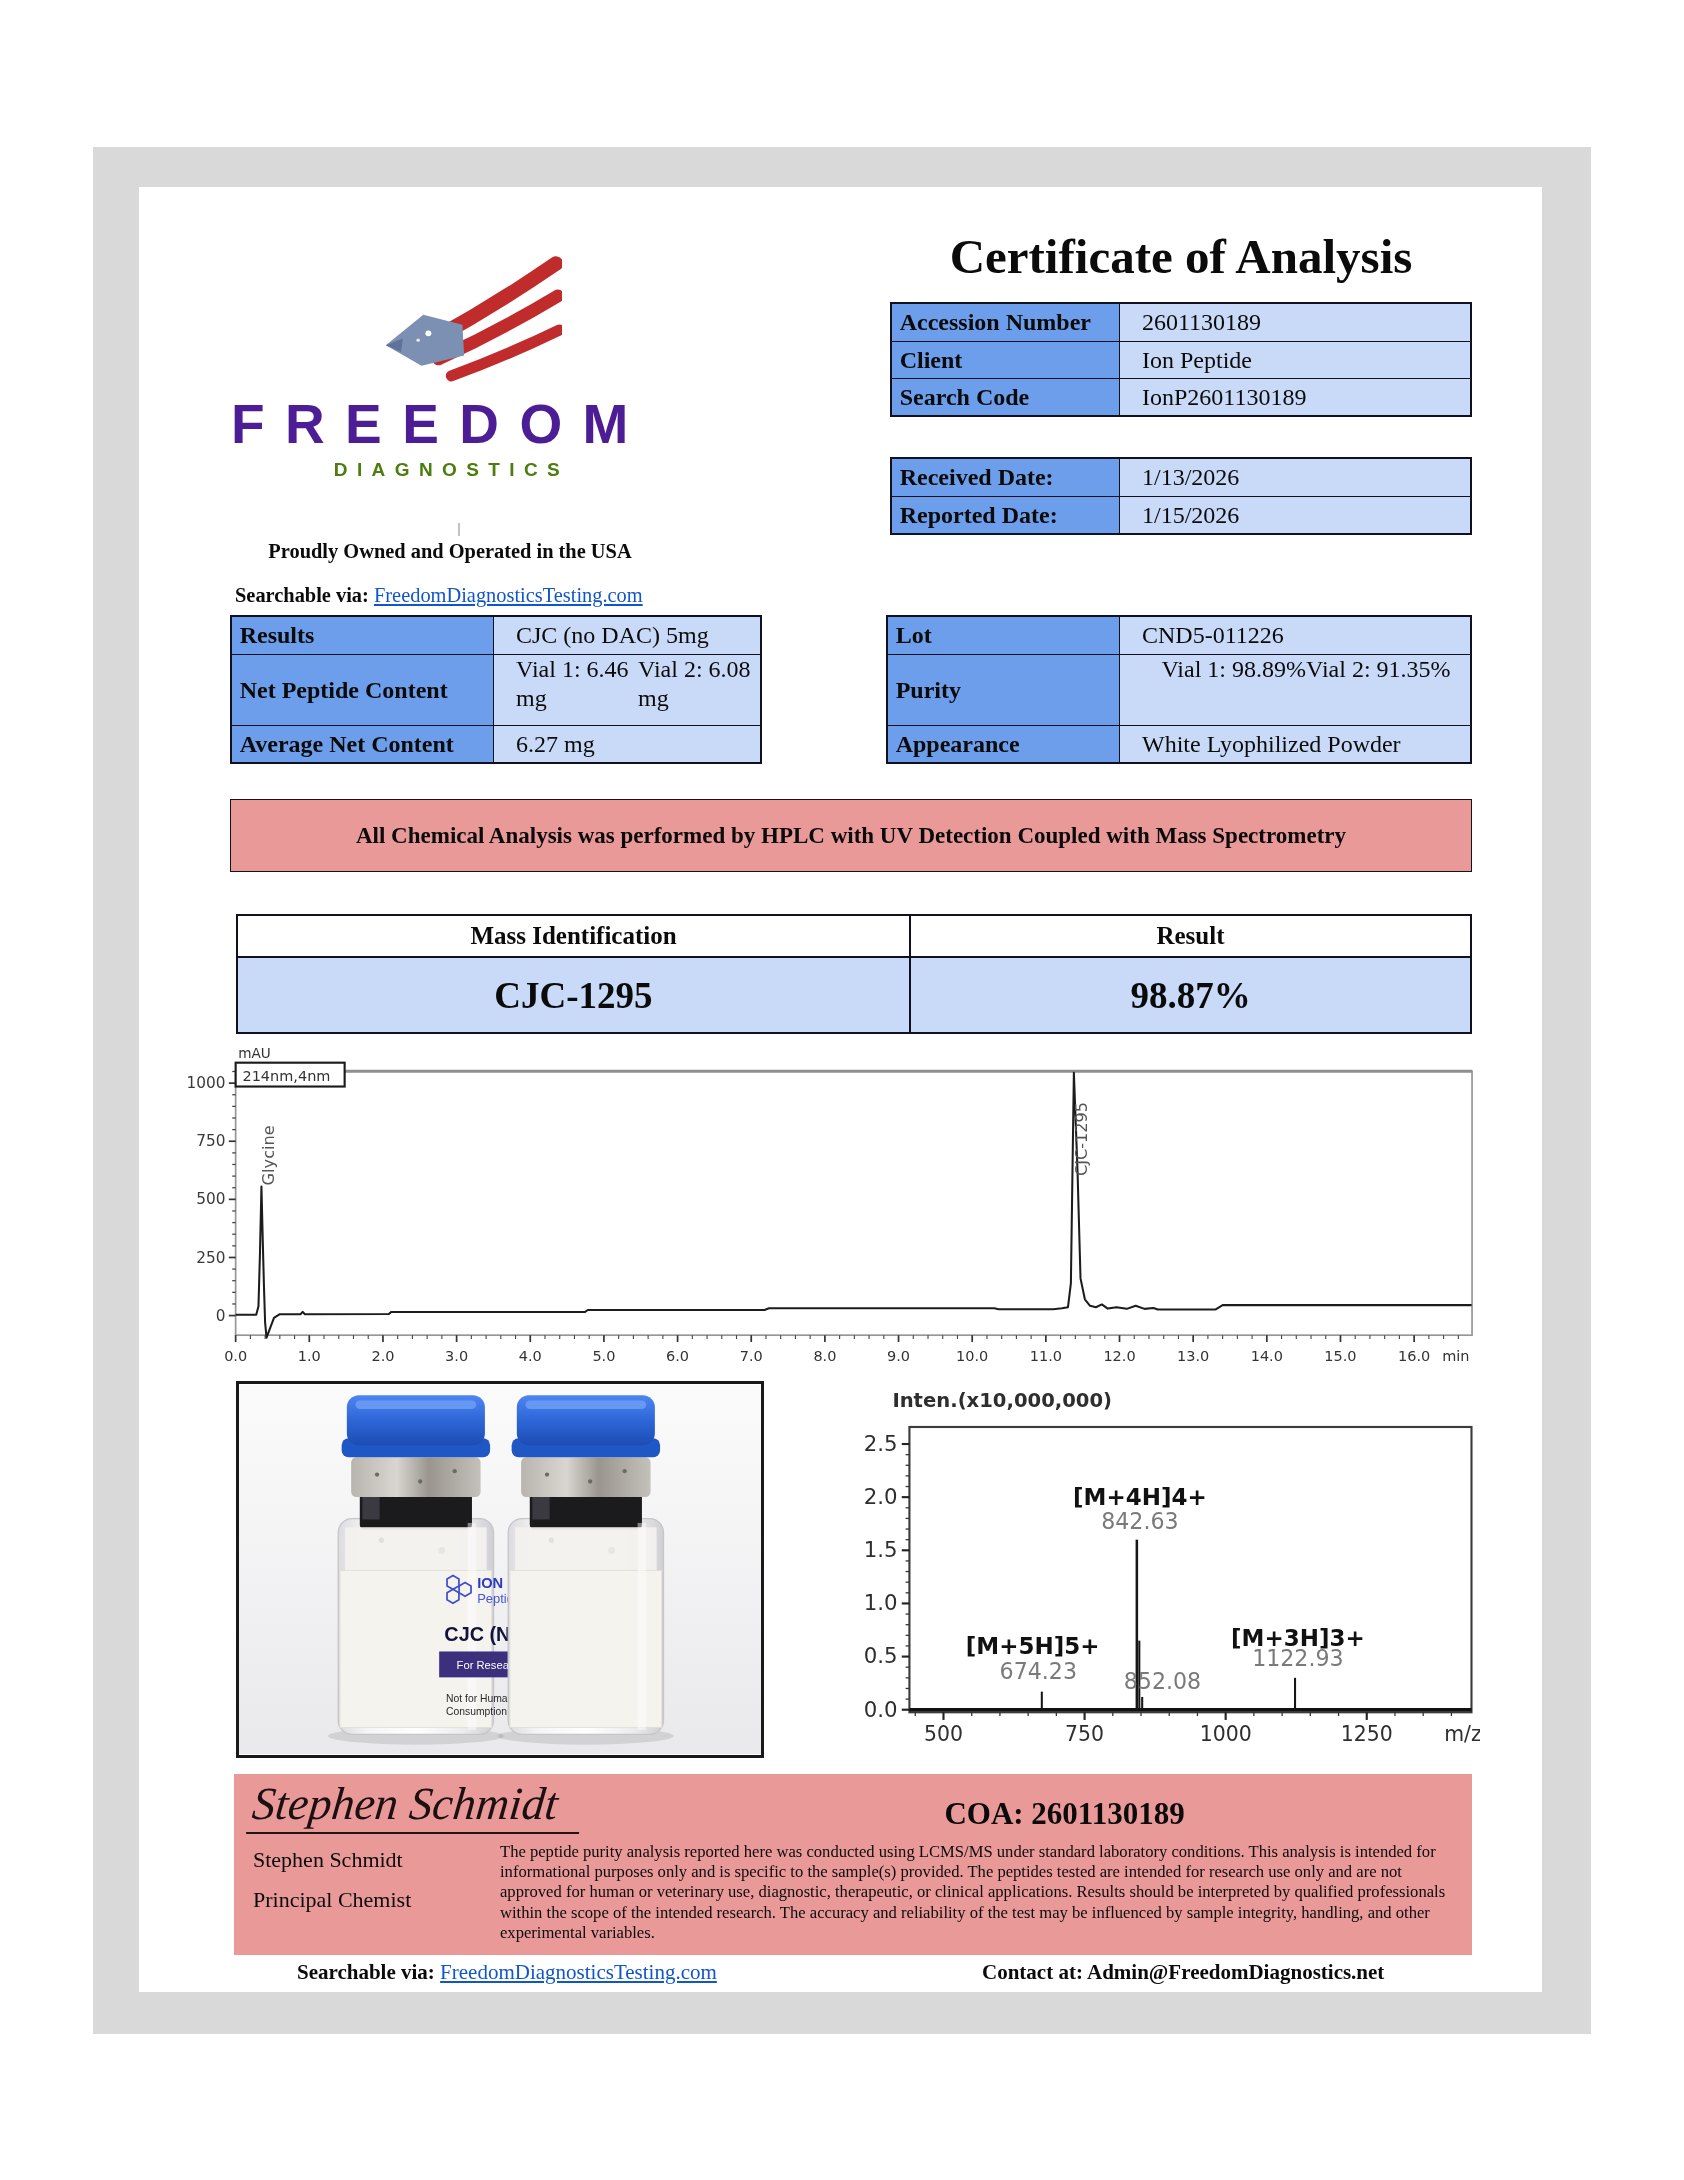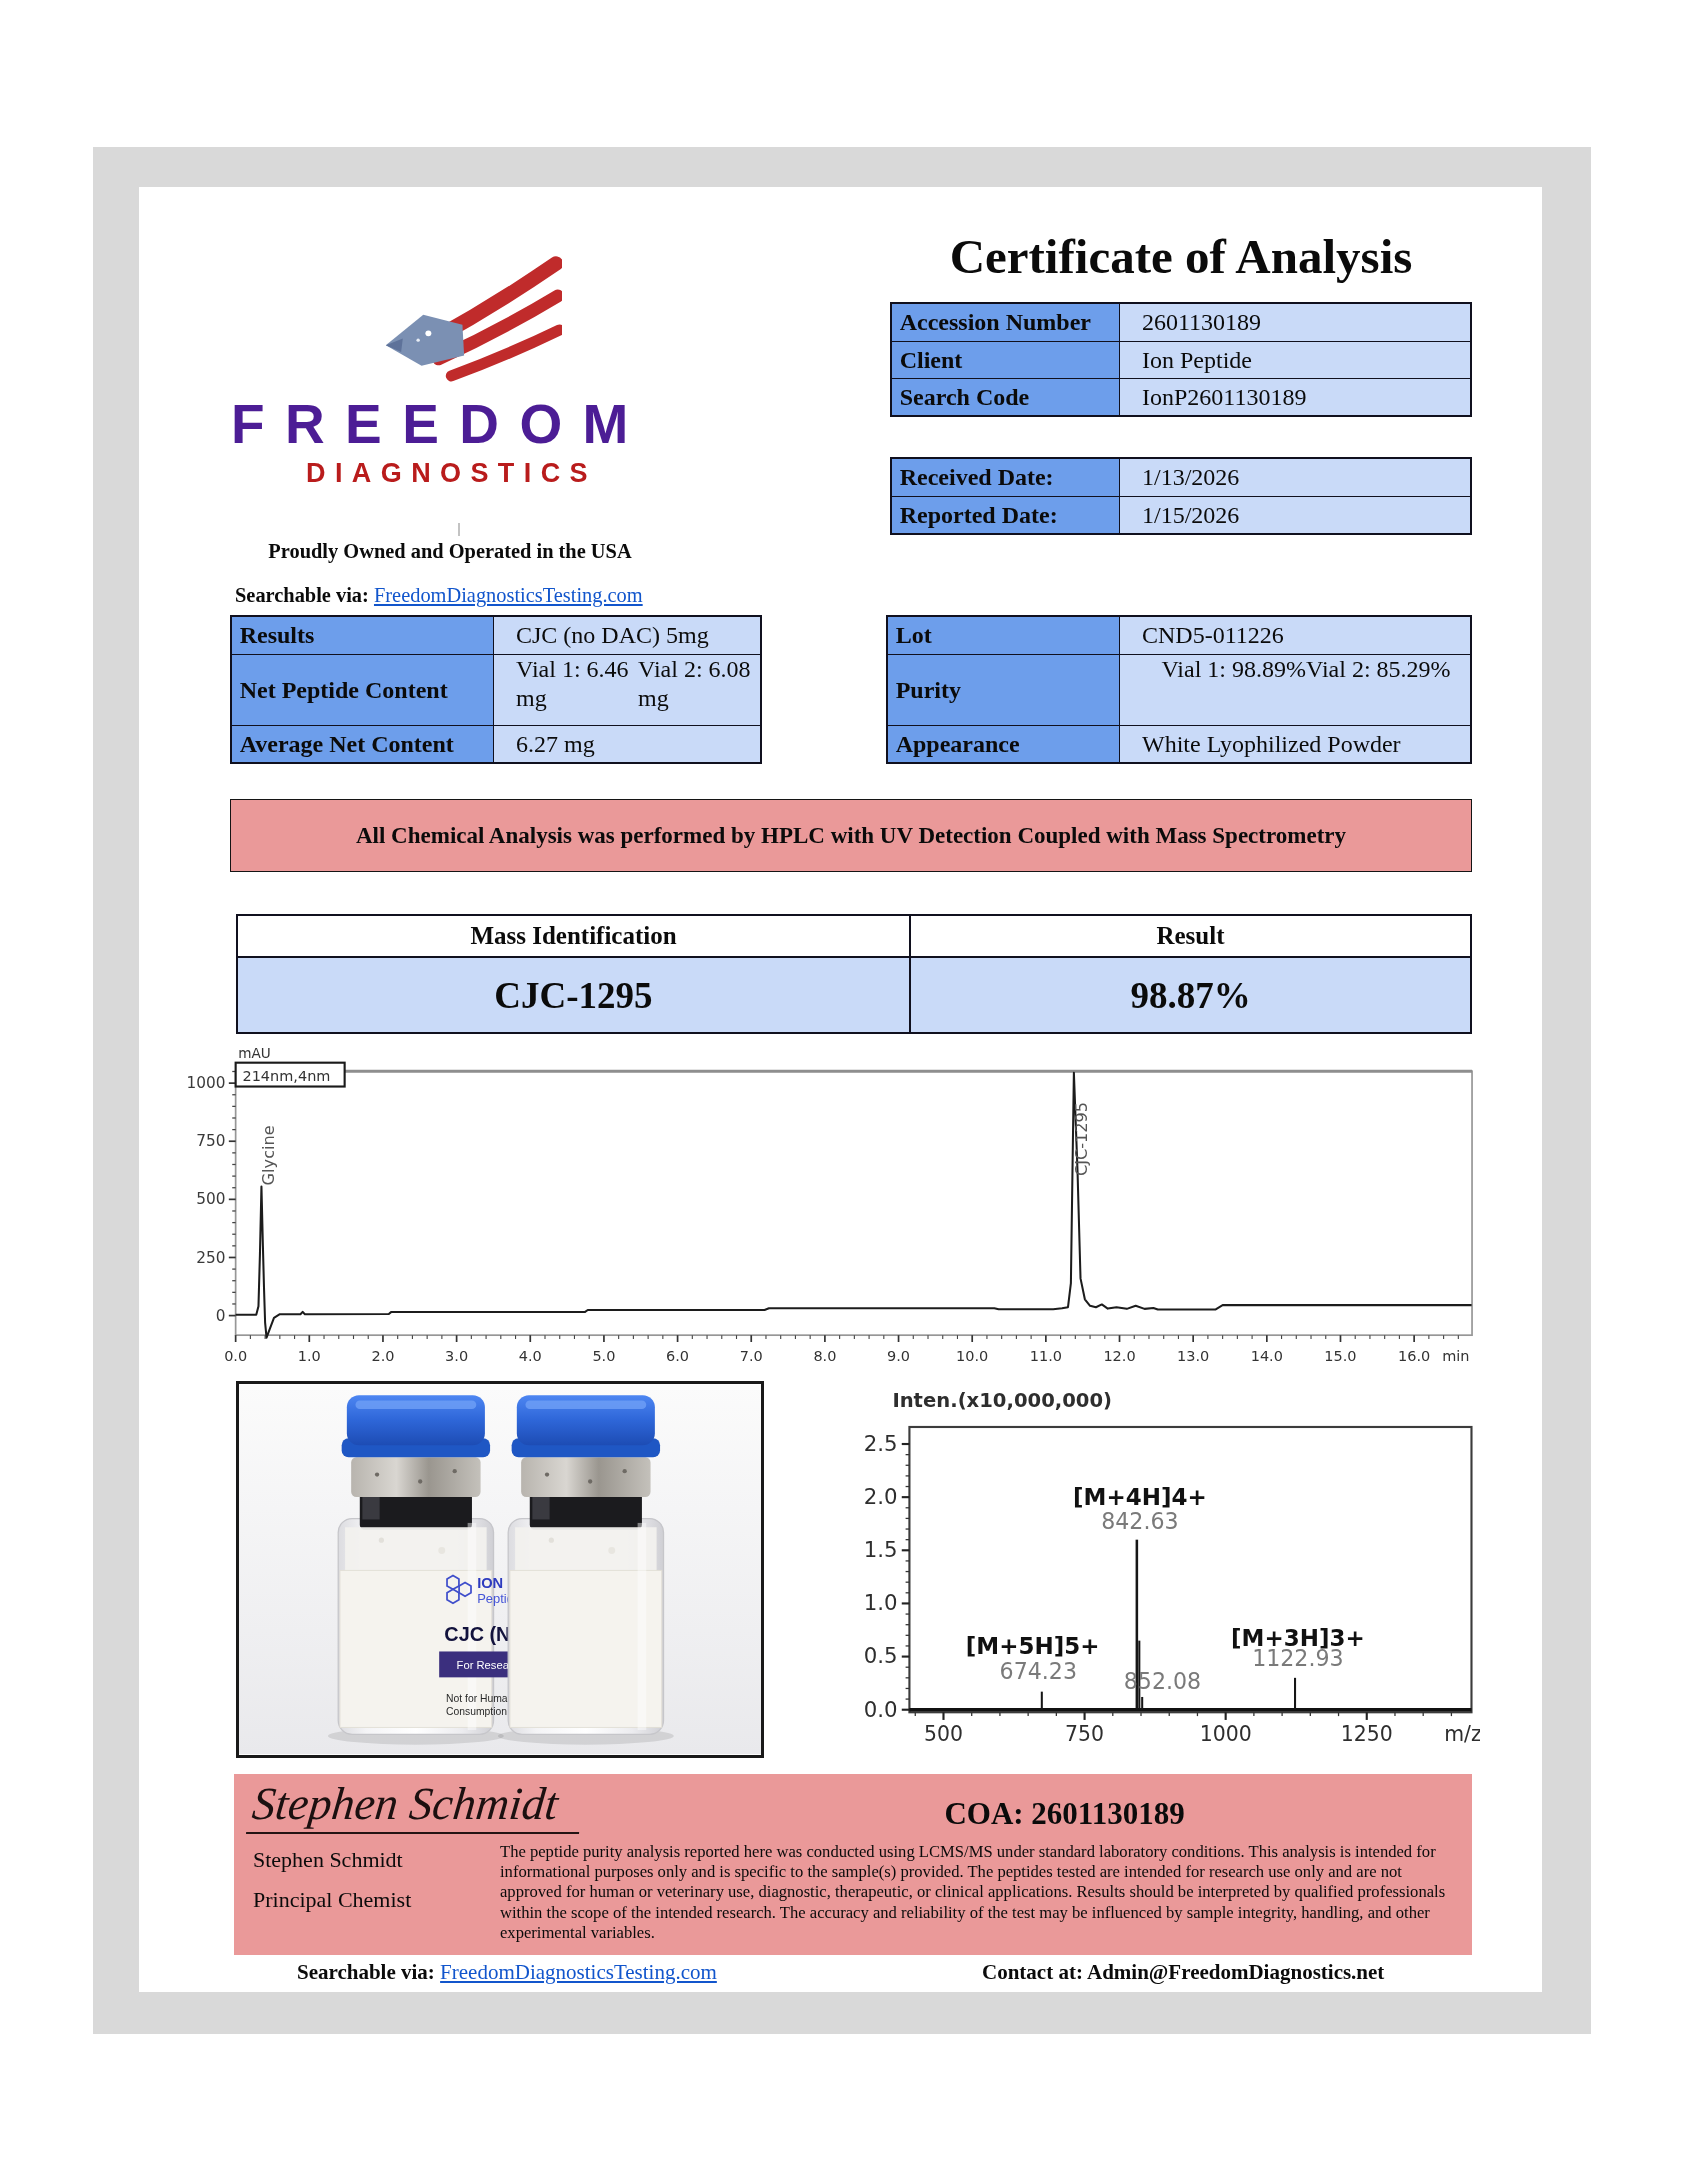--- a/index.html
+++ b/index.html
@@ -8,22 +8,22 @@
   #scan-border{position:absolute;left:93px;top:147px;width:1498px;height:1887px;background:var(--frame_gray,#d9d9d9);}
   #page{position:absolute;left:139px;top:187px;width:1403px;height:1805px;background:#ffffff;}
 
   .abs{position:absolute;}
 
   
   #wordmark{left:92px;top:210px;width:409px;text-align:left;
             font-family:"Liberation Sans",sans-serif;font-weight:700;font-size:55px;line-height:1;
             letter-spacing:20.4px;color:#4c1d95;}
   #wordmark-sub{left:108px;top:273px;width:409px;text-align:center;
-            font-family:"Liberation Sans",sans-serif;font-weight:700;font-size:27px;line-height:1;
-            letter-spacing:9.4px;color:#b91c1c;}
+            font-family:"Liberation Sans",sans-serif;font-weight:700;font-size:19px;line-height:1;
+            letter-spacing:9.4px;color:#4d7c0f;}
   #artifact-bar{left:319px;top:336px;width:1.7px;height:12.8px;background:#c3c3c3;}
   #tagline{left:47px;top:353px;width:528px;text-align:center;font-weight:700;font-size:20.4px;}
   #searchable-top{left:96px;top:397px;font-weight:700;font-size:20.4px;}
   a.doclink{color:var(--link_blue,#1155cc);text-decoration:underline;font-weight:400;}
 
   #page-title{left:748px;top:44px;width:588px;text-align:center;font-weight:700;font-size:49px;line-height:1.05;}
 
   
   .dtable{border:2.6px solid #10101e;box-sizing:border-box;}
   .drow{display:flex;box-sizing:border-box;}
@@ -149,21 +149,21 @@
 
     <div class="abs dtable" id="lot-table">
       <div class="drow r-sm">
         <div class="dlabel ft">Lot</div>
         <div class="dvalue ft" style="flex:1">CND5-011226</div>
       </div>
       <div class="drow r-lg">
         <div class="dlabel ft">Purity</div>
         <div class="dvalue multi ft" style="flex:1">
           <span>Vial 1: 98.89%</span>
-          <span>Vial 2: 85.29%</span>
+          <span>Vial 2: 91.35%</span>
         </div>
       </div>
       <div class="drow r-sm">
         <div class="dlabel ft">Appearance</div>
         <div class="dvalue ft" style="flex:1">White Lyophilized Powder</div>
       </div>
     </div>
 
     <div class="abs" id="banner">
       <div>All Chemical Analysis was performed by HPLC with UV Detection Coupled with Mass Spectrometry</div>

